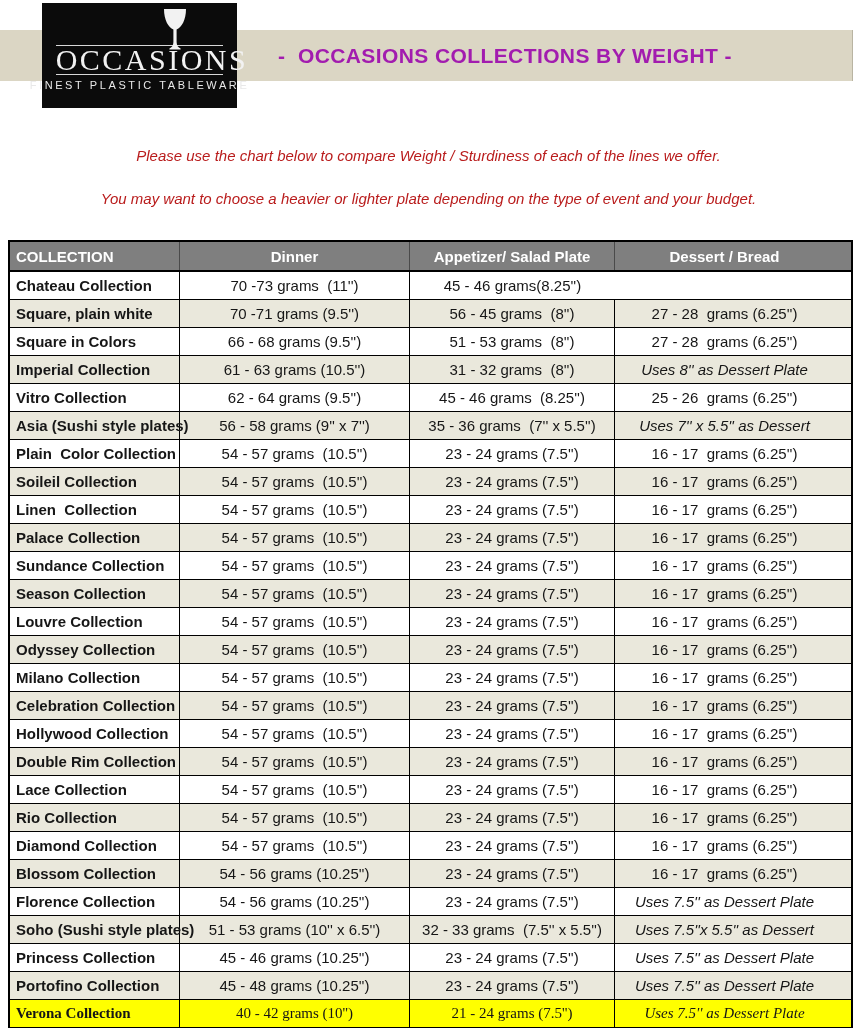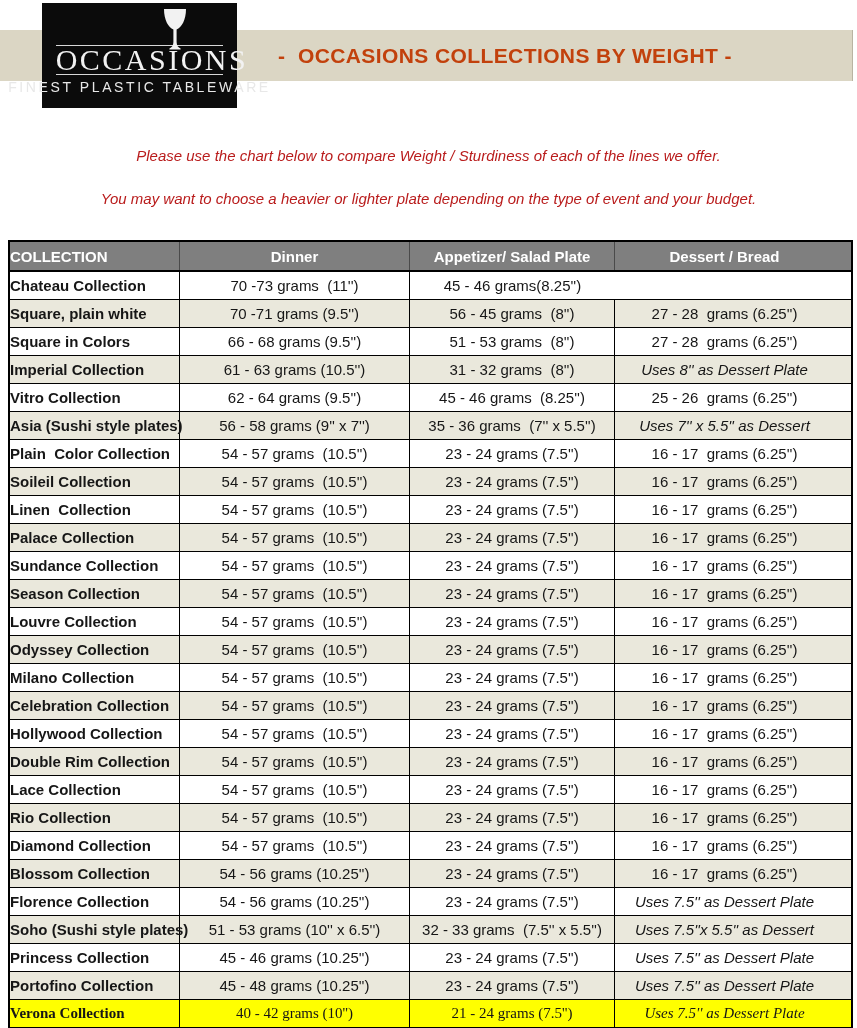--- a/index.html
+++ b/index.html
@@ -8,40 +8,40 @@
     font-family:"Liberation Sans",sans-serif;color:#000;overflow:hidden;
   }
   
   .banner{
     position:absolute;left:0;top:30px;width:853px;height:51px;
     background:#dbd6c4;border-right:1px solid #b9b4a2;
     display:flex;align-items:center;justify-content:center;
     padding-left:118px;box-sizing:border-box;
   }
   .banner-text{
-    font-size:21px;font-weight:700;letter-spacing:0.4px;color:#c2410c;
+    font-size:21px;font-weight:700;letter-spacing:0.4px;color:#a21caf;
     white-space:pre;
     margin-left:40px;
   }
   
   .logo{
     position:absolute;left:42px;top:3px;width:195px;height:105px;
     background:#0b0b0b;display:flex;flex-direction:column;align-items:center;
     justify-content:flex-start;z-index:2;
   }
   .glass-wrap{height:44px;width:100%;position:relative;}
   .glass-wrap svg{position:absolute;left:61%;top:5px;}
   .logo-mid{width:86%;border-top:1px solid #d8d8d8;border-bottom:1px solid #d8d8d8;
     text-align:center;padding:1px 0;margin-top:-2px;}
   .logo-name{
     font-family:"Liberation Serif",serif;font-size:30px;color:#f2f2f2;
     letter-spacing:2.5px;line-height:26px;white-space:pre;
   }
   .logo-tagline{
-    font-size:14px;color:#e8e8e8;letter-spacing:2.6px;margin-top:4px;white-space:pre;
+    font-size:11px;color:#e8e8e8;letter-spacing:2.6px;margin-top:4px;white-space:pre;
   }
   
   .intro{
     position:absolute;left:0;width:857px;text-align:center;
     font-size:15px;font-weight:400;font-style:italic;color:#b91c1c;white-space:pre;
   }
   .intro1{top:147px;}
   .intro2{top:190px;}
   
   .wtable{
@@ -58,21 +58,21 @@
   .trow{display:flex;height:27px;border-bottom:1px solid #000;background:#fff;}
   .trow:last-child{border-bottom:none;}
   .trow.alt{background:#eae8dc;}
   .trow.highlight{background:#ffff00;font-family:Liberation Serif, serif;}
   .cell{box-sizing:border-box;white-space:pre;}
   .trow .cell{
     font-size:15px;color:#161616;display:flex;align-items:center;
     justify-content:center;border-right:1px solid #000;
   }
   .trow .cell:last-child{border-right:none;}
-  .c-name{width:170px;justify-content:flex-start !important;padding-left:0;
+  .c-name{width:170px;justify-content:flex-start !important;padding-left:6px;
     font-weight:700;color:#000;font-size:14.5px;}
   .c-din{width:230px;}
   .c-app{width:205px;}
   .c-des{width:219px;}
   .cell.it{font-style:italic;}
 </style>
 </head>
 <body>
 
 <div class="page">

